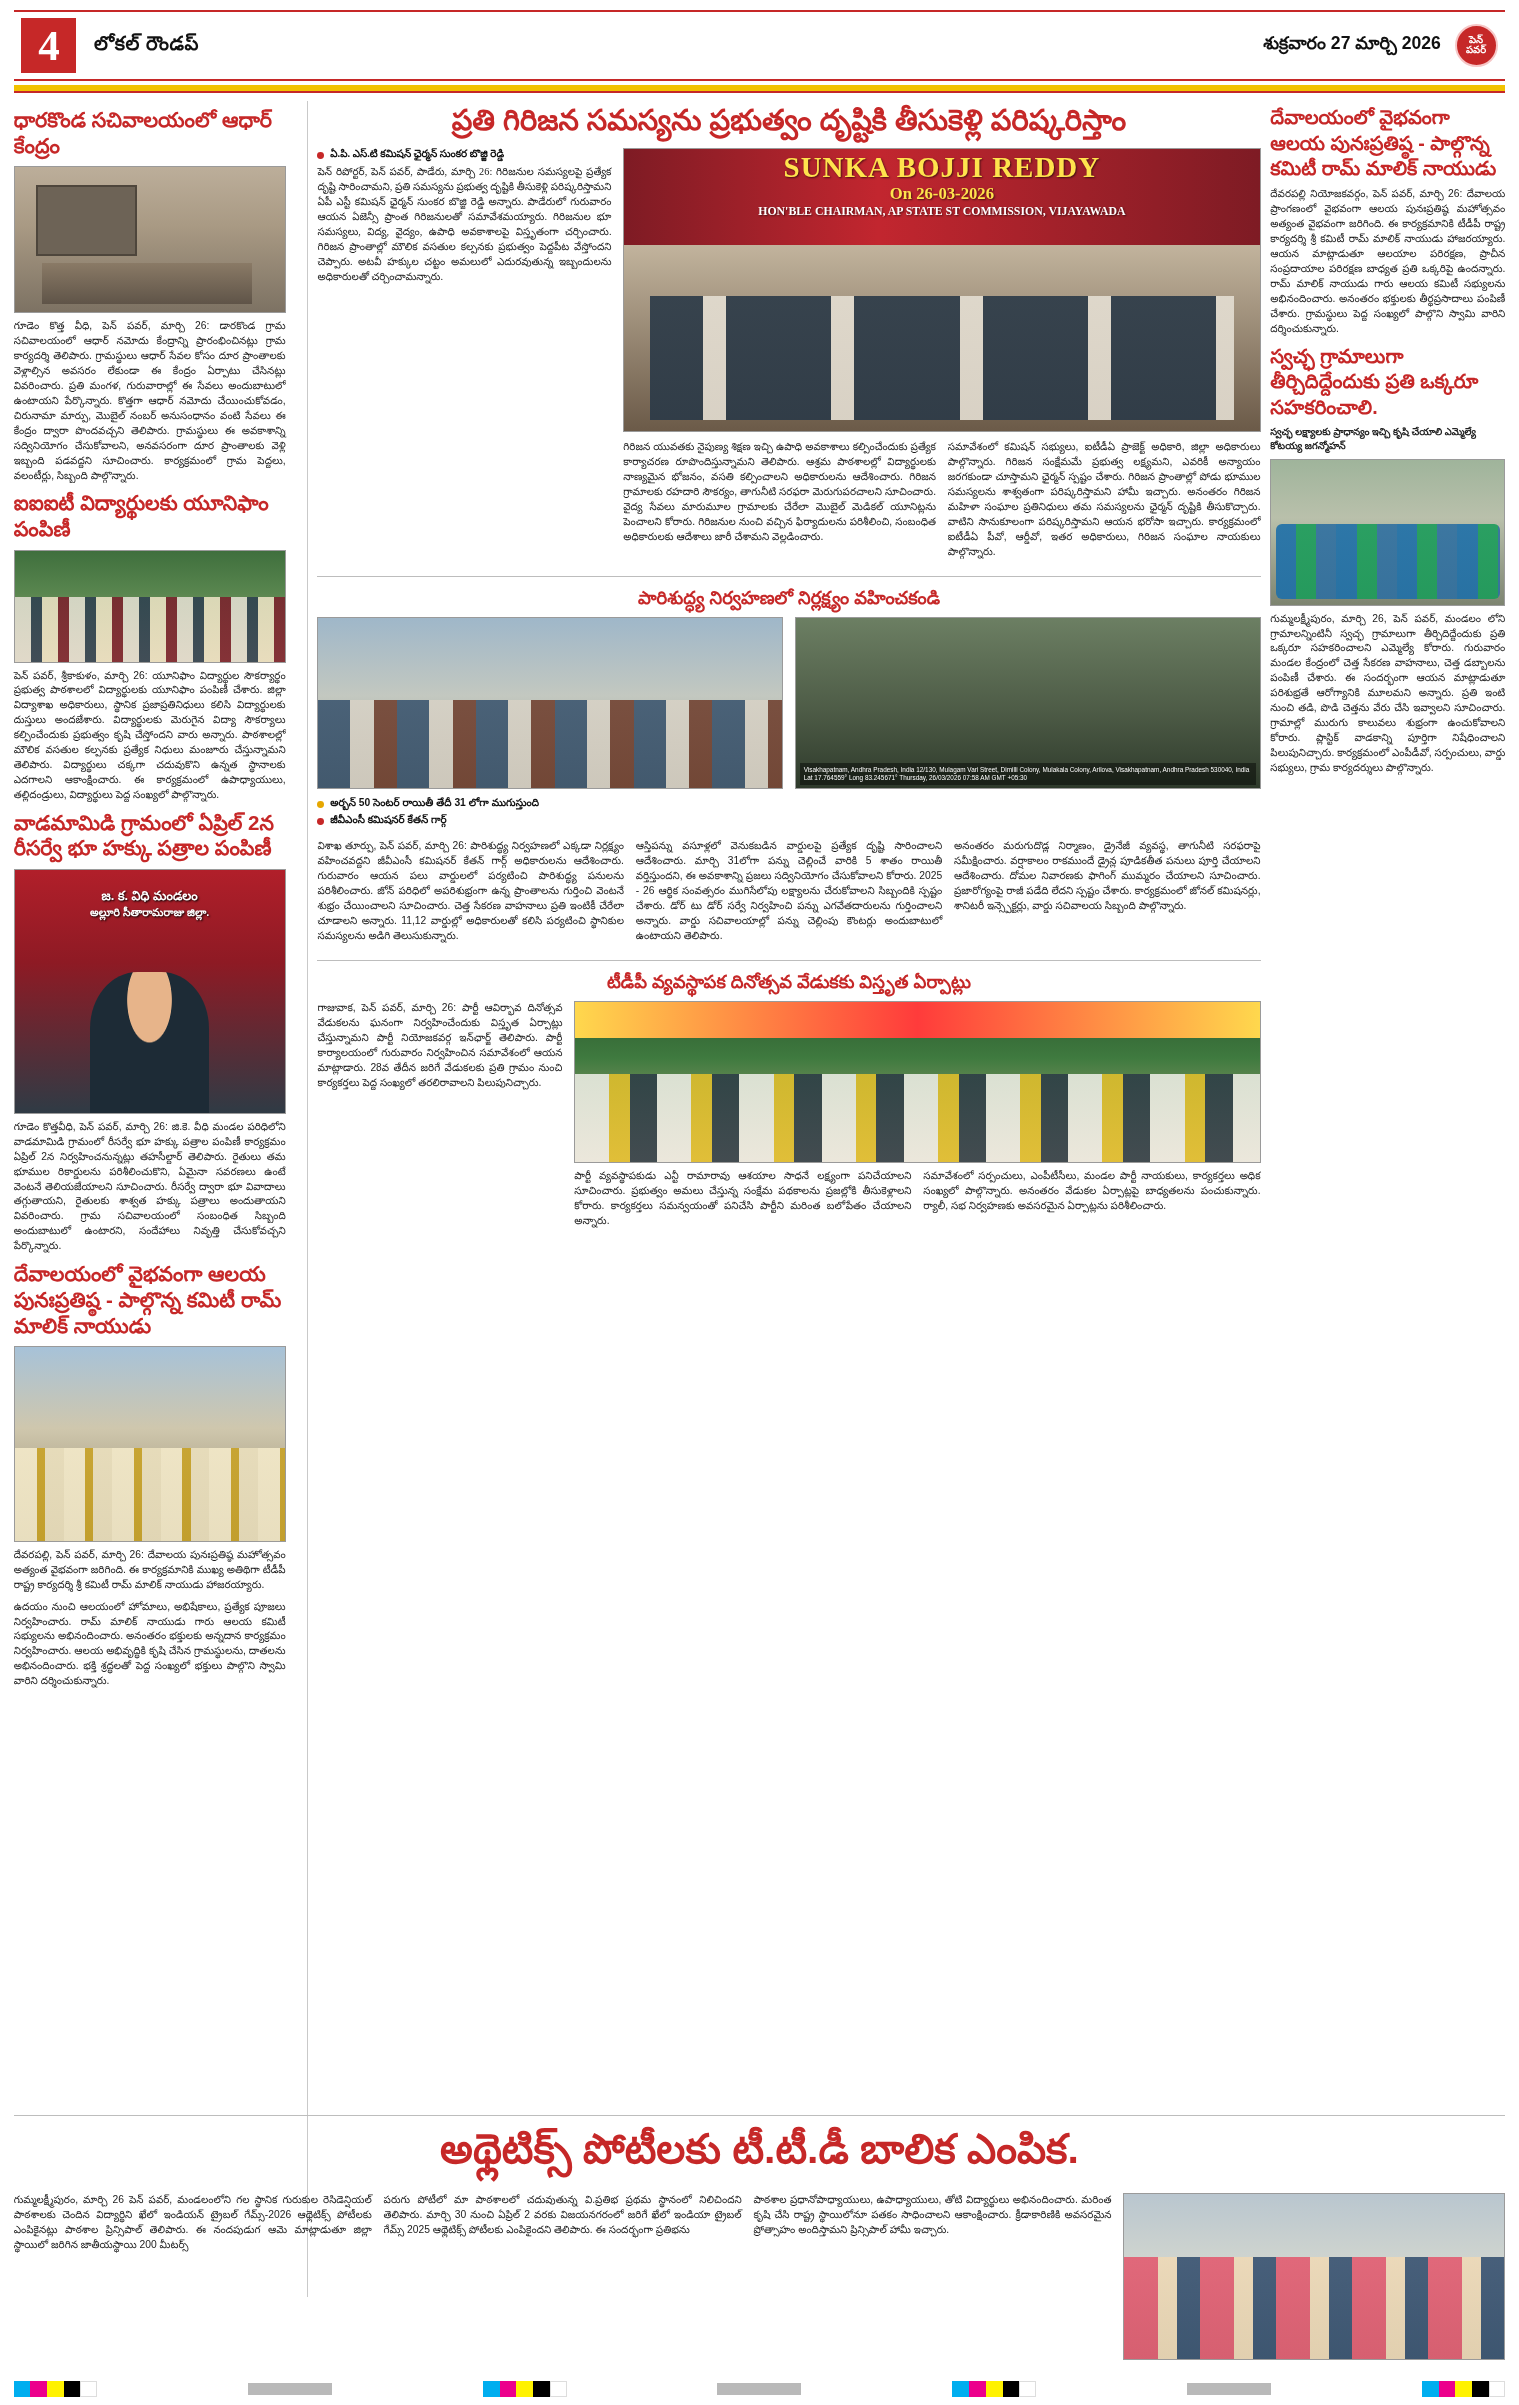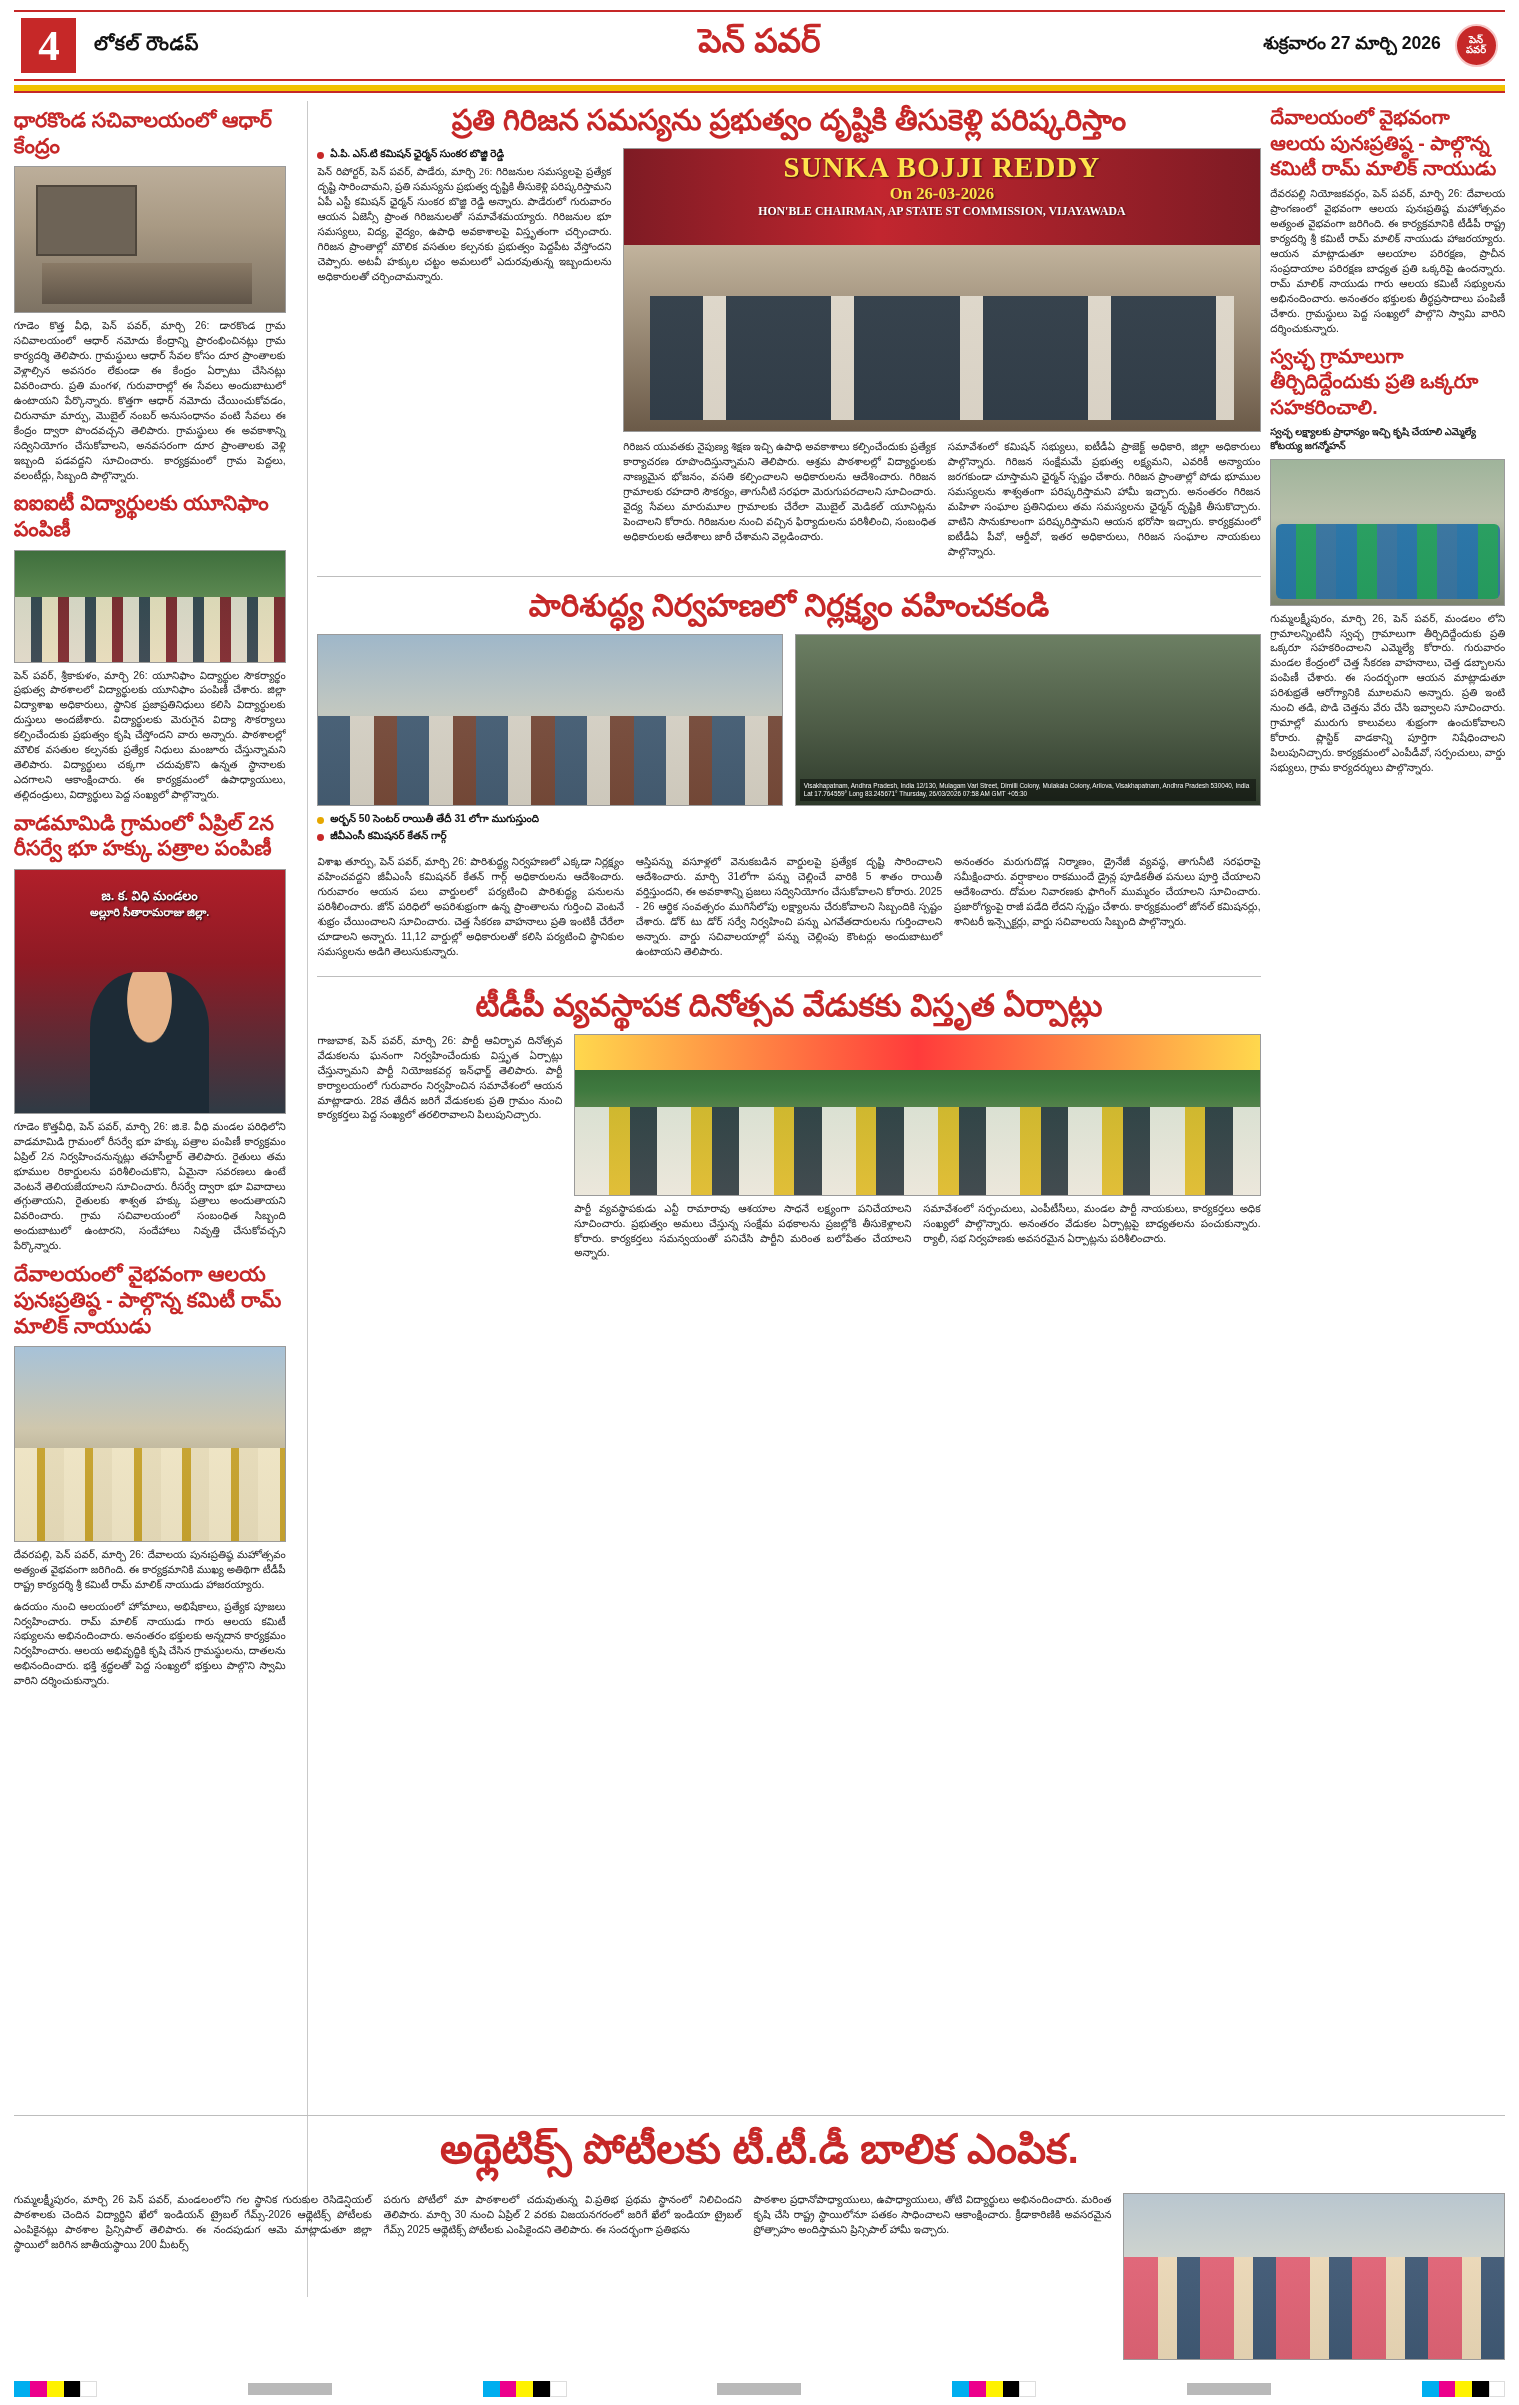--- a/index.html
+++ b/index.html
@@ -69,21 +69,21 @@
 
   h2.head-red {
     color: #c62828; font-size: 20.6px; line-height: 1.25;
     margin: 5.9px 0 7.8px 0; font-weight: bold;
   }
   h2.head-big {
     color: #c62828; font-size: 29px; line-height: 1.22;
     margin: 2px 0 9.8px 0; font-weight: bold; text-align: center;
   }
   h2.head-mid {
-    color: #c62828; font-size: 31px; line-height: 1.25;
+    color: #c62828; font-size: 18px; line-height: 1.25;
     margin: 5.9px 0 7.8px 0; font-weight: bold; text-align: center;
   }
   h2.head-small {
     color: #c62828; font-size: 17.6px; line-height: 1.3;
     margin: 3.9px 0 5.9px 0; font-weight: bold;
   }
   .hr-thin { border: none; border-top: 1px solid #bdbdbd; margin: 9.8px 0; }
 
   p.body {
     font-size: 10.3px; line-height: 1.45; text-align: justify;
@@ -227,21 +227,20 @@
   .strip-w { background:#fff; border:1px solid #ddd; }
 </style>
 </head>
 <body>
 
 <div class="page">
 
   <div class="masthead">
     <div class="page-num">4</div>
     <div class="mast-left">లోకల్ రౌండప్</div>
-    <div class="mast-center">పెన్ పవర్</div>
     <div class="mast-right">
       <div class="mast-date">శుక్రవారం 27 మార్చి 2026</div>
       <div class="logo-badge">
         <span>పెన్</span>
         <span>పవర్</span>
       </div>
     </div>
   </div>
   <div class="rule-bar"></div>
   <div class="rule-bar2"></div>

